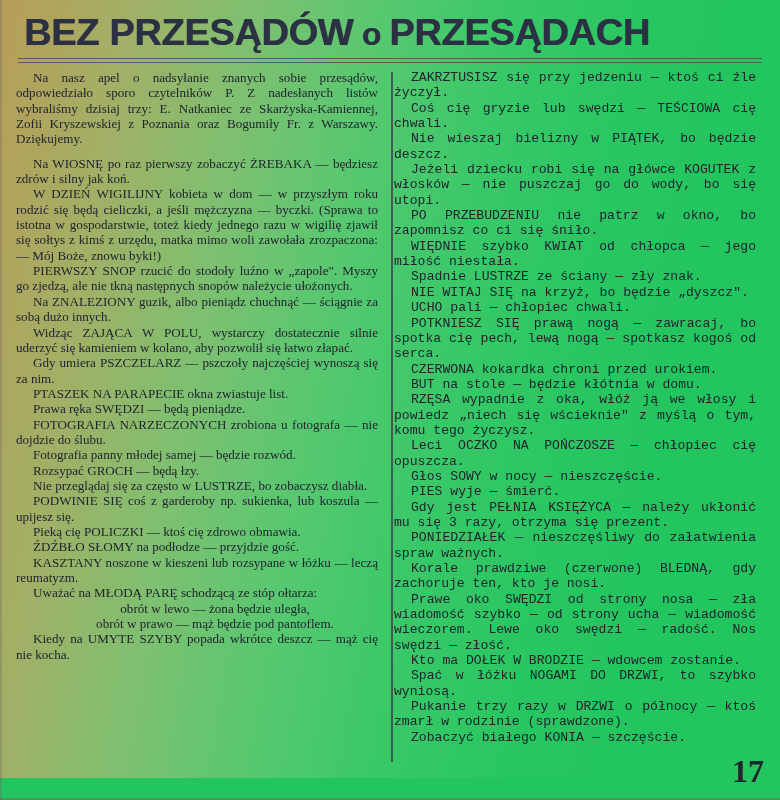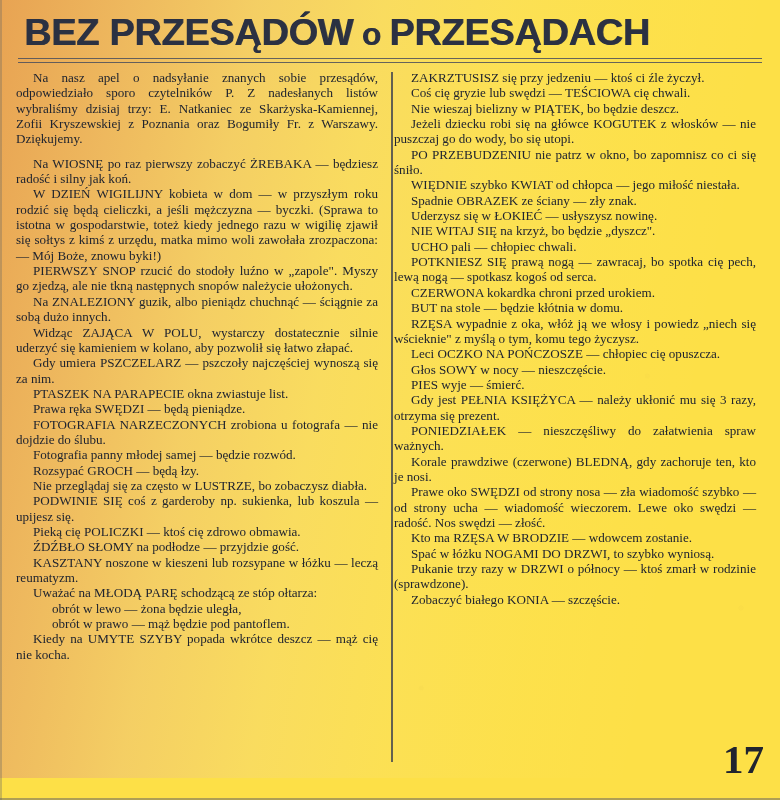--- a/index.html
+++ b/index.html
@@ -6,21 +6,21 @@
     margin: 0;
     padding: 0;
     background: #ffffff;
   }
 
   #page {
     position: relative;
     width: 780px;
     height: 800px;
     overflow: hidden;
-    background: #fde047;
+    background: #22c55e;
     font-family: "Liberation Serif", "DejaVu Serif", serif;
   }
 
   
   #tint {
     position: absolute;
     left: 0; top: 0;
     width: 780px;
     height: 778px;
     background: linear-gradient(100deg,
@@ -105,46 +105,46 @@
   .col {
     width: 362px;
     color: #20242f;
     font-size: 13.1px;
     line-height: 15.35px;
     text-align: justify;
     text-justify: inter-word;
     hyphens: manual;
   }
   .col-left  { padding-right: 13px; }
-  .col-right { padding-left: 1px; }
+  .col-right { padding-left: 1px; font-family: Liberation Mono, monospace; }
 
   .col-divider {
     width: 2px;
     margin: 2px 0 14px 0;
     background: #3d414e;
     opacity: .8;
     align-self: stretch;
     flex: 0 0 2px;
   }
 
   .col p {
     margin: 0;
     text-indent: 17px;
   }
   .col p.gap { margin-top: 9px; }
-  .col p.sub { text-indent: 36px; text-align: left; }
+  .col p.sub { text-indent: 36px; text-align: center; }
 
   
   .page-number {
     position: absolute;
     right: 16px;
-    bottom: 24px;
+    bottom: 12px;
     font-family: "Liberation Serif", "DejaVu Serif", serif;
     font-weight: 700;
-    font-size: 41px;
+    font-size: 32px;
     line-height: 33px;
     color: #20242f;
   }
 
   
   .frame-bottom {
     position: absolute;
     left: 0;
     bottom: 0;
     width: 780px;
@@ -174,21 +174,21 @@
       <h1 class="masthead-title"><span>BEZ PRZESĄDÓW</span><span class="lower"> <span>o</span> </span><span>PRZESĄDACH</span></h1>
     </div>
 
     <div class="rule-top rule-a"></div>
     <div class="rule-top rule-b"></div>
 
     <div class="columns">
 
       <div class="col col-left">
         <p>Na nasz apel o nadsyłanie znanych sobie przesądów, odpowiedziało sporo czytelników P. Z nadesłanych listów wybraliśmy dzisiaj trzy: E. Natkaniec ze Skarżyska-Kamiennej, Zofii Kryszewskiej z Poznania oraz Bogumiły Fr. z Warszawy. Dziękujemy.</p>
-        <p class="gap">Na WIOSNĘ po raz pierwszy zobaczyć ŻREBAKA — będziesz radość i silny jak koń.</p>
+        <p class="gap">Na WIOSNĘ po raz pierwszy zobaczyć ŻREBAKA — będziesz zdrów i silny jak koń.</p>
         <p>W DZIEŃ WIGILIJNY kobieta w dom — w przyszłym roku rodzić się będą cieliczki, a jeśli mężczyzna — byczki. (Sprawa to istotna w gospodarstwie, toteż kiedy jednego razu w wigilię zjawił się sołtys z kimś z urzędu, matka mimo woli zawołała zrozpaczona: — Mój Boże, znowu byki!)</p>
         <p>PIERWSZY SNOP rzucić do stodoły luźno w „zapole". Myszy go zjedzą, ale nie tkną następnych snopów należycie ułożonych.</p>
         <p>Na ZNALEZIONY guzik, albo pieniądz chuchnąć — ściągnie za sobą dużo innych.</p>
         <p>Widząc ZAJĄCA W POLU, wystarczy dostatecznie silnie uderzyć się kamieniem w kolano, aby pozwolił się łatwo złapać.</p>
         <p>Gdy umiera PSZCZELARZ — pszczoły najczęściej wynoszą się za nim.</p>
         <p>PTASZEK NA PARAPECIE okna zwiastuje list.</p>
         <p>Prawa ręka SWĘDZI — będą pieniądze.</p>
         <p>FOTOGRAFIA NARZECZONYCH zrobiona u fotografa — nie dojdzie do ślubu.</p>
         <p>Fotografia panny młodej samej — będzie rozwód.</p>
         <p>Rozsypać GROCH — będą łzy.</p>
@@ -205,36 +205,35 @@
 
       <div class="col-divider"></div>
 
       <div class="col col-right">
         <p>ZAKRZTUSISZ się przy jedzeniu — ktoś ci źle życzył.</p>
         <p>Coś cię gryzie lub swędzi — TEŚCIOWA cię chwali.</p>
         <p>Nie wieszaj bielizny w PIĄTEK, bo będzie deszcz.</p>
         <p>Jeżeli dziecku robi się na główce KOGUTEK z włosków — nie puszczaj go do wody, bo się utopi.</p>
         <p>PO PRZEBUDZENIU nie patrz w okno, bo zapomnisz co ci się śniło.</p>
         <p>WIĘDNIE szybko KWIAT od chłopca — jego miłość niestała.</p>
-        <p>Spadnie OBRAZEK ze ściany — zły znak.</p>
-        <p>Uderzysz się w ŁOKIEĆ — usłyszysz nowinę.</p>
+        <p>Spadnie LUSTRZE ze ściany — zły znak.</p>
         <p>NIE WITAJ SIĘ na krzyż, bo będzie „dyszcz".</p>
         <p>UCHO pali — chłopiec chwali.</p>
         <p>POTKNIESZ SIĘ prawą nogą — zawracaj, bo spotka cię pech, lewą nogą — spotkasz kogoś od serca.</p>
         <p>CZERWONA kokardka chroni przed urokiem.</p>
         <p>BUT na stole — będzie kłótnia w domu.</p>
         <p>RZĘSA wypadnie z oka, włóż ją we włosy i powiedz „niech się wścieknie" z myślą o tym, komu tego życzysz.</p>
         <p>Leci OCZKO NA POŃCZOSZE — chłopiec cię opuszcza.</p>
         <p>Głos SOWY w nocy — nieszczęście.</p>
         <p>PIES wyje — śmierć.</p>
         <p>Gdy jest PEŁNIA KSIĘŻYCA — należy ukłonić mu się 3 razy, otrzyma się prezent.</p>
         <p>PONIEDZIAŁEK — nieszczęśliwy do załatwienia spraw ważnych.</p>
         <p>Korale prawdziwe (czerwone) BLEDNĄ, gdy zachoruje ten, kto je nosi.</p>
         <p>Prawe oko SWĘDZI od strony nosa — zła wiadomość szybko — od strony ucha — wiadomość wieczorem. Lewe oko swędzi — radość. Nos swędzi — złość.</p>
-        <p>Kto ma RZĘSA W BRODZIE — wdowcem zostanie.</p>
+        <p>Kto ma DOŁEK W BRODZIE — wdowcem zostanie.</p>
         <p>Spać w łóżku NOGAMI DO DRZWI, to szybko wyniosą.</p>
         <p>Pukanie trzy razy w DRZWI o północy — ktoś zmarł w rodzinie (sprawdzone).</p>
         <p>Zobaczyć białego KONIA — szczęście.</p>
       </div>
 
     </div>
 
     <div class="page-number">17</div>
 
     <div class="frame-bottom"></div>

